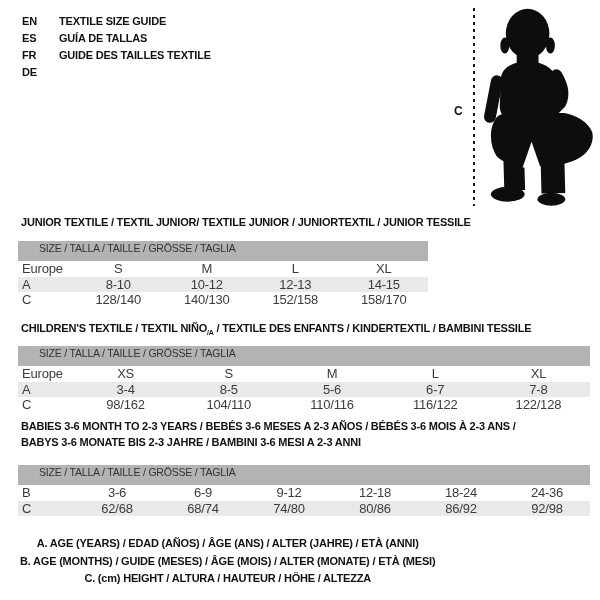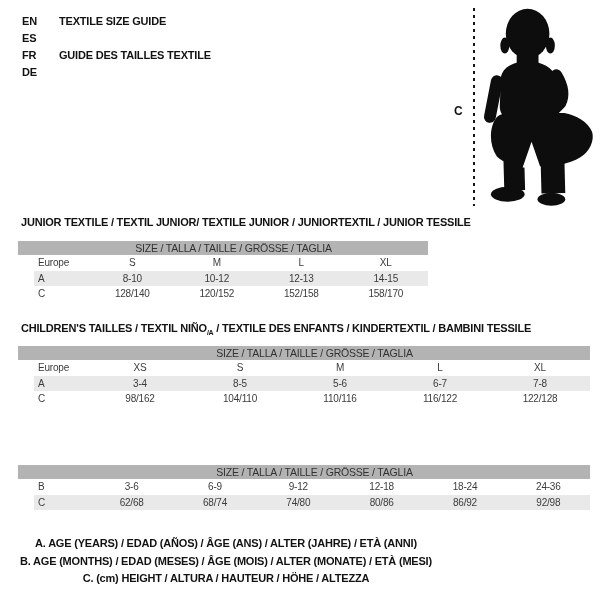--- a/index.html
+++ b/index.html
@@ -14,42 +14,43 @@
   
   .measure-line{position:absolute;left:473px;top:8px;width:2px;height:198px;
     background:repeating-linear-gradient(to bottom,#161616 0 3px,transparent 3px 7px);}
   .measure-label{position:absolute;left:454px;top:104px;font-weight:bold;font-size:12px;color:#121212;}
   .silhouette{position:absolute;left:481px;top:5px;}
 
   
   .tbl-title{position:absolute;left:21px;font-weight:bold;font-size:11px;color:#121212;line-height:16px;white-space:nowrap;}
   .tbl-title sub{font-size:7px;}
   .size-table{position:absolute;left:18px;}
-  .size-bar{height:14px;line-height:14px;background:#b3b3b3;color:#323232;font-size:10.5px;padding-left:21px;text-align:center;}
-  .t-row{display:flex;height:15.5px;line-height:15.5px;font-size:10px;margin-left:16px;}
+  .size-bar{height:20px;line-height:14px;background:#b3b3b3;color:#323232;font-size:10.5px;padding-left:21px;}
+  .t-row{display:flex;height:15.5px;line-height:15.5px;font-size:13px;}
   .t-row.alt{background:#e9e9e9;}
   .lbl{width:52px;padding-left:4px;text-align:left;}
   .val{flex:1;text-align:center;}
 
   
   .legend{position:absolute;left:20px;top:535px;text-align:center;}
   .legend-line{height:17.5px;line-height:17.5px;font-weight:bold;font-size:11px;color:#121212;white-space:nowrap;}
 </style>
 </head>
 <body>
 
 <div class="page">
 
   <div class="languages">
     <div class="lang-row">
       <span class="lang-code">EN</span>
       <span>TEXTILE SIZE GUIDE</span>
     </div>
     <div class="lang-row">
       <span class="lang-code">ES</span>
+      <span>GUÍA DE TALLAS</span>
     </div>
     <div class="lang-row">
       <span class="lang-code">FR</span>
       <span>GUIDE DES TAILLES TEXTILE</span>
     </div>
     <div class="lang-row">
       <span class="lang-code">DE</span>
     </div>
   </div>
 
@@ -86,27 +87,27 @@
     <div class="t-row alt">
       <span class="lbl">A</span>
       <span class="val">8-10</span>
       <span class="val">10-12</span>
       <span class="val">12-13</span>
       <span class="val">14-15</span>
     </div>
     <div class="t-row">
       <span class="lbl">C</span>
       <span class="val">128/140</span>
-      <span class="val">120/152</span>
+      <span class="val">140/130</span>
       <span class="val">152/158</span>
       <span class="val">158/170</span>
     </div>
   </div>
 
-  <div class="tbl-title" style="top:320px"><span>CHILDREN'S TAILLES / TEXTIL NIÑO</span><sub>/A</sub><span> / TEXTILE DES ENFANTS / KINDERTEXTIL / BAMBINI TESSILE</span></div>
+  <div class="tbl-title" style="top:320px"><span>CHILDREN'S TEXTILE / TEXTIL NIÑO</span><sub>/A</sub><span> / TEXTILE DES ENFANTS / KINDERTEXTIL / BAMBINI TESSILE</span></div>
   <div class="size-table" style="top:346px;width:572px">
     <div class="size-bar">SIZE / TALLA / TAILLE / GRÖSSE / TAGLIA</div>
     <div class="t-row">
       <span class="lbl">Europe</span>
       <span class="val">XS</span>
       <span class="val">S</span>
       <span class="val">M</span>
       <span class="val">L</span>
       <span class="val">XL</span>
     </div>
@@ -121,20 +122,24 @@
     <div class="t-row">
       <span class="lbl">C</span>
       <span class="val">98/162</span>
       <span class="val">104/110</span>
       <span class="val">110/116</span>
       <span class="val">116/122</span>
       <span class="val">122/128</span>
     </div>
   </div>
 
+  <div class="tbl-title" style="top:418px">
+    <div>BABIES 3-6 MONTH TO 2-3 YEARS / BEBÉS 3-6 MESES A 2-3 AÑOS / BÉBÉS 3-6 MOIS À 2-3 ANS /</div>
+    <div>BABYS 3-6 MONATE BIS 2-3 JAHRE / BAMBINI 3-6 MESI A 2-3 ANNI</div>
+  </div>
   <div class="size-table" style="top:465px;width:572px">
     <div class="size-bar">SIZE / TALLA / TAILLE / GRÖSSE / TAGLIA</div>
     <div class="t-row">
       <span class="lbl">B</span>
       <span class="val">3-6</span>
       <span class="val">6-9</span>
       <span class="val">9-12</span>
       <span class="val">12-18</span>
       <span class="val">18-24</span>
       <span class="val">24-36</span>
@@ -145,17 +150,17 @@
       <span class="val">68/74</span>
       <span class="val">74/80</span>
       <span class="val">80/86</span>
       <span class="val">86/92</span>
       <span class="val">92/98</span>
     </div>
   </div>
 
   <div class="legend">
     <div class="legend-line">A. AGE (YEARS) / EDAD (AÑOS) / ÂGE (ANS) / ALTER (JAHRE) / ETÀ (ANNI)</div>
-    <div class="legend-line">B. AGE (MONTHS) / EDAD (MESES) / ÂGE (MOIS) / ALTER (MONATE) / ETÀ (MESI)</div>
+    <div class="legend-line">B. AGE (MONTHS) / GUIDE (MESES) / ÂGE (MOIS) / ALTER (MONATE) / ETÀ (MESI)</div>
     <div class="legend-line">C. (cm) HEIGHT / ALTURA / HAUTEUR / HÖHE / ALTEZZA</div>
   </div>
 
 </div>
 
 </body></html>

